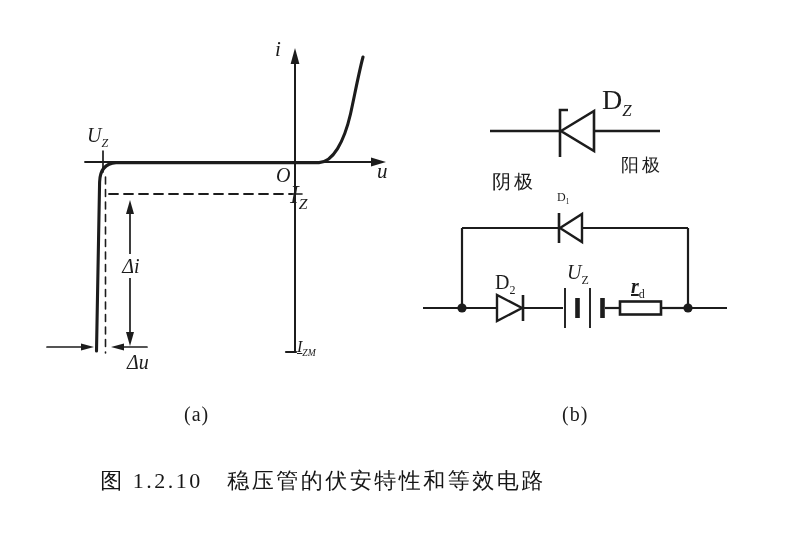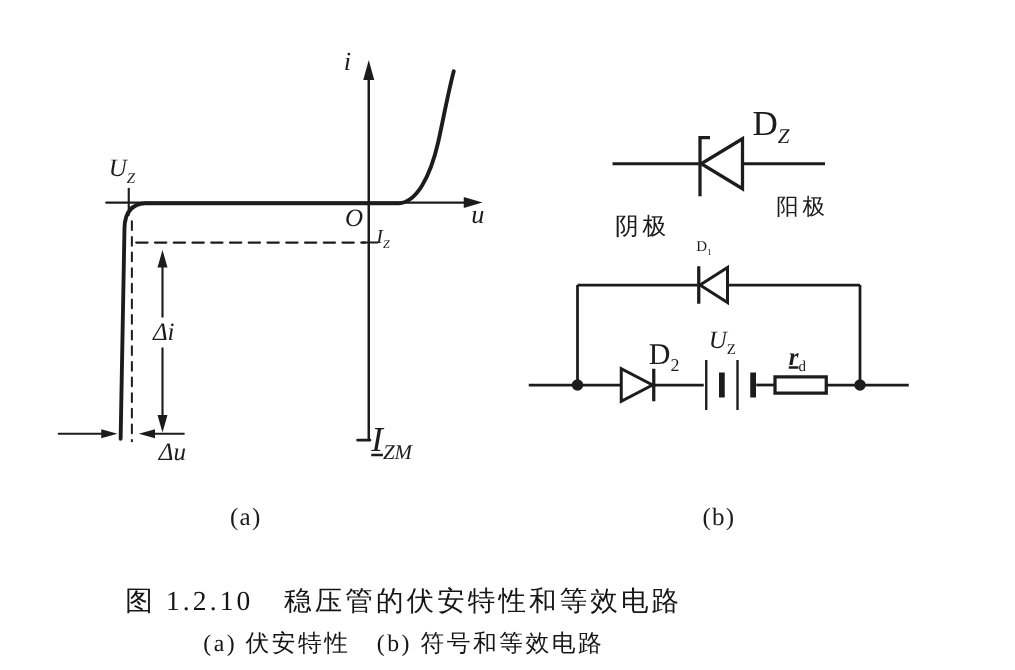--- a/index.html
+++ b/index.html
@@ -64,22 +64,22 @@
         <line x1="92" y1="317" x2="117" y2="317" stroke-width="1.7"></line>
         <polygon points="81,317 94,313.4 94,320.6" fill="#1c1c1c" stroke="none"></polygon>
       </g>
     </g>
   </svg>
 
   <span class="lbl it" style="left:275px;top:39px;font-size:21px;">i</span>
   <span class="lbl it" style="left:377px;top:161px;font-size:21px;">u</span>
   <span class="lbl it" style="left:276px;top:165px;font-size:20px;">O</span>
   <span class="lbl" style="left:87px;top:125px;font-size:20px;"><i>U</i><sub class="it">Z</sub></span>
-  <span class="lbl" style="left:301px;top:182px;font-size:16px;"><i>I</i><sub class="it">Z</sub></span>
-  <span class="lbl" style="left:297px;top:339px;font-size:28px;text-decoration:underline;"><i>I</i><sub class="it">ZM</sub></span>
+  <span class="lbl" style="left:290px;top:182px;font-size:26px;"><i>I</i><sub class="it">Z</sub></span>
+  <span class="lbl" style="left:297px;top:339px;font-size:16px;text-decoration:underline;"><i>I</i><sub class="it">ZM</sub></span>
   <span class="lbl it" style="left:112px;top:254px;width:38px;text-align:center;background:#ffffff;font-size:20px;padding:2px 0;">Δi</span>
   <span class="lbl it" style="left:127px;top:352px;font-size:20px;">Δu</span>
   <span class="lbl" style="left:184px;top:404px;font-size:20px;letter-spacing:1px;">(a)</span>
 
   <svg style="left:410px;top:80px;" width="360" height="260" viewBox="0 0 360 260">
     <g stroke="#1c1c1c" fill="none" stroke-linecap="butt" stroke-linejoin="miter">
 
       <g>
         <line x1="80" y1="51" x2="149" y2="51" stroke-width="2.4"></line>
         <line x1="184" y1="51" x2="250" y2="51" stroke-width="2.4"></line>
@@ -121,21 +121,20 @@
         <circle cx="52" cy="228" r="4.6" fill="#1c1c1c" stroke="none"></circle>
         <circle cx="278" cy="228" r="4.6" fill="#1c1c1c" stroke="none"></circle>
       </g>
     </g>
   </svg>
 
   <span class="lbl" style="left:558px;top:86px;font-size:28px;margin-left:44px;"><span>D</span><sub class="it">Z</sub></span>
   <span class="lbl" style="left:492px;top:156px;font-size:19px;letter-spacing:3px;margin-top:16px;">阴极</span>
   <span class="lbl" style="left:621px;top:156px;font-size:18px;letter-spacing:3px;">阳极</span>
   <span class="lbl" style="left:557px;top:191px;font-size:12px;"><span>D</span><sub>1</sub></span>
-  <span class="lbl" style="left:495px;top:272px;font-size:24px;margin-left:24px;"><span>D</span><sub>2</sub></span>
+  <span class="lbl" style="left:495px;top:272px;font-size:20px;"><span>D</span><sub>2</sub></span>
   <span class="lbl" style="left:567px;top:262px;font-size:20px;"><i>U</i><sub>Z</sub></span>
   <span class="lbl" style="left:631px;top:276px;font-size:20px;font-weight:bold;text-decoration:underline;"><i>r</i><sub style="font-weight:normal;">d</sub></span>
   <span class="lbl" style="left:562px;top:404px;font-size:20px;letter-spacing:1px;">(b)</span>
 
   <div class="caption" style="top:466px;font-size:22px;letter-spacing:2.5px;">图 1.2.10　稳压管的伏安特性和等效电路</div>
-  <div class="caption" style="top:502px;font-size:19px;letter-spacing:2px;">(a) 伏安特性　(b) 符号和等效电路</div>
 
 </div>
 
 </body></html>

